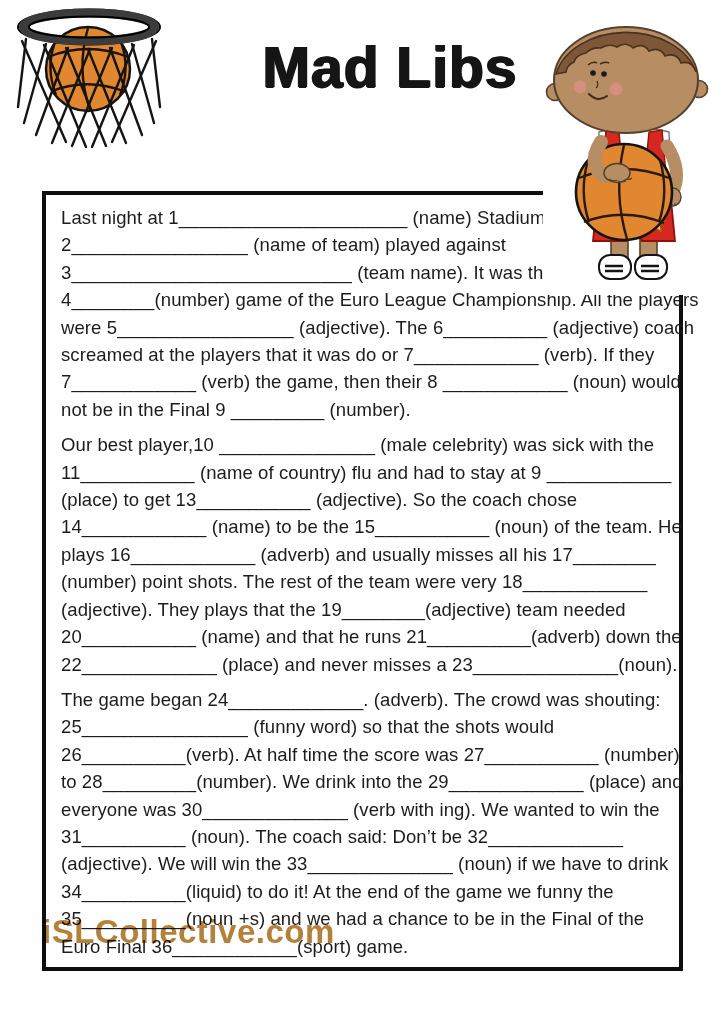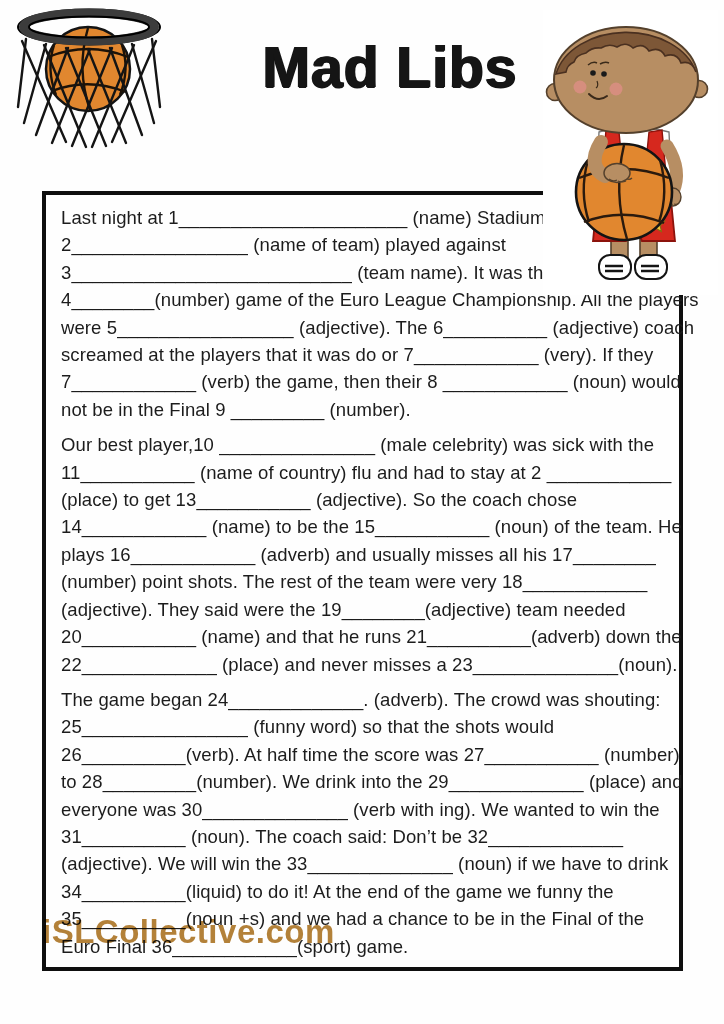--- a/index.html
+++ b/index.html
@@ -144,32 +144,32 @@
     </svg>
   </div>
 
   <div class="madlib-box">
     <div class="para">
       <div class="line">Last night at 1______________________ (name) Stadium,</div>
       <div class="line">2_________________ (name of team) played against</div>
       <div class="line">3___________________________ (team name). It was the</div>
       <div class="line">4________(number) game of the Euro League Championship. All the players</div>
       <div class="line">were 5_________________ (adjective). The 6__________ (adjective) coach</div>
-      <div class="line">screamed at the players that it was do or 7____________ (very). If they</div>
+      <div class="line">screamed at the players that it was do or 7____________ (verb). If they</div>
       <div class="line">7____________ (verb) the game, then their 8 ____________ (noun) would</div>
       <div class="line">not be in the Final 9 _________ (number).</div>
     </div>
     <div class="para">
       <div class="line">Our best player,10 _______________ (male celebrity) was sick with the</div>
-      <div class="line">11___________ (name of country) flu and had to stay at 2 ____________</div>
+      <div class="line">11___________ (name of country) flu and had to stay at 9 ____________</div>
       <div class="line">(place) to get 13___________ (adjective). So the coach chose</div>
       <div class="line">14____________ (name) to be the 15___________ (noun) of the team. He</div>
       <div class="line">plays 16____________ (adverb) and usually misses all his 17________</div>
       <div class="line">(number) point shots. The rest of the team were very 18____________</div>
-      <div class="line">(adjective). They said were the 19________(adjective) team needed</div>
+      <div class="line">(adjective). They plays that the 19________(adjective) team needed</div>
       <div class="line">20___________ (name) and that he runs 21__________(adverb) down the</div>
       <div class="line">22_____________ (place) and never misses a 23______________(noun).</div>
     </div>
     <div class="para">
       <div class="line">The game began 24_____________. (adverb). The crowd was shouting:</div>
       <div class="line">25________________ (funny word) so that the shots would</div>
       <div class="line">26__________(verb). At half time the score was 27___________ (number)</div>
       <div class="line">to 28_________(number). We drink into the 29_____________ (place) and</div>
       <div class="line">everyone was 30______________ (verb with ing). We wanted to win the</div>
       <div class="line">31__________ (noun). The coach said: Don’t be 32_____________</div>

